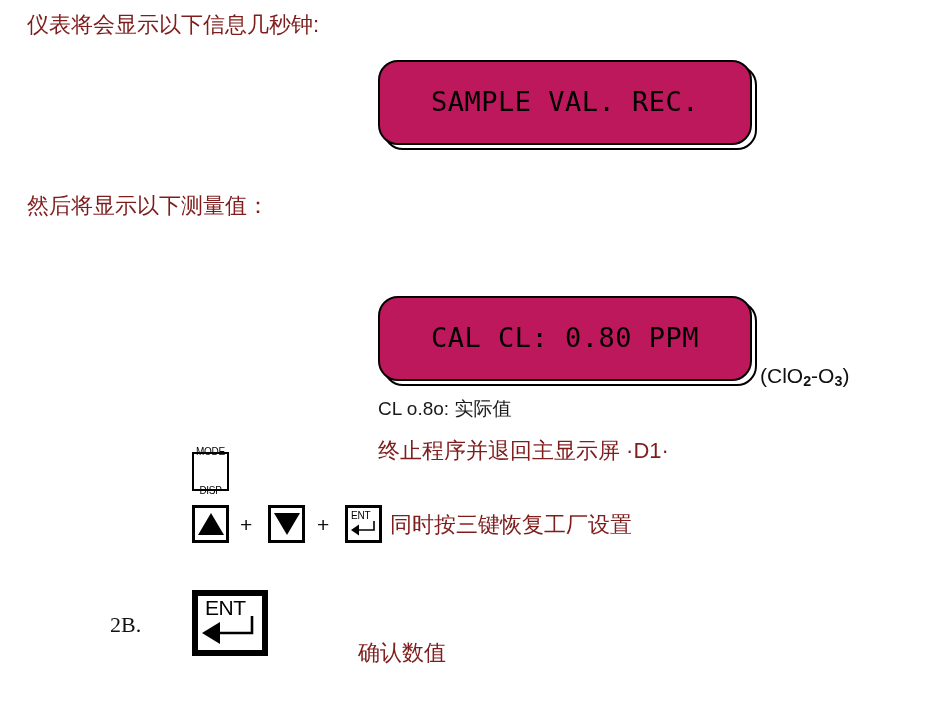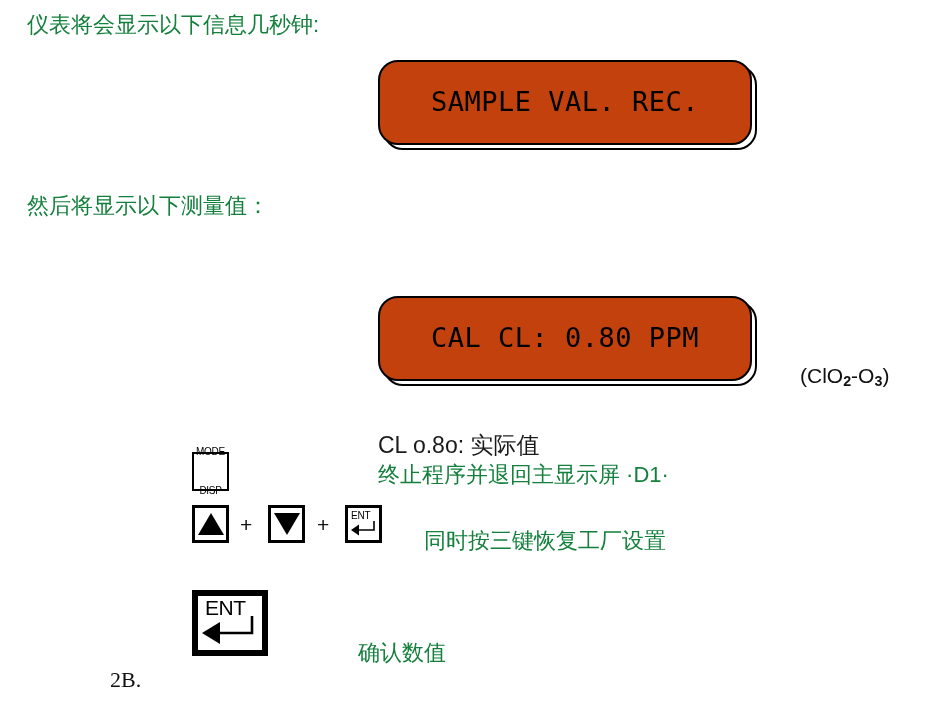--- a/index.html
+++ b/index.html
@@ -16,30 +16,29 @@
     color: #000000;
     -webkit-font-smoothing: antialiased;
   }
   .abs { position: absolute; }
 
   
   .cn {
     font-family: "Liberation Sans", "DejaVu Sans", sans-serif;
     font-size: 22px;
     line-height: 1.2;
-    color: #15803d;
+    color: #7f1d1d;
     white-space: nowrap;
   }
   .cn-small {
     font-family: "Liberation Sans", "DejaVu Sans", sans-serif;
-    font-size: 23px;
+    font-size: 19px;
     line-height: 1.2;
     color: #1a1a1a;
     white-space: nowrap;
-    margin-top: 34px;
   }
 
   
   .lcd-wrap {
     width: 380px;
     height: 92px;
   }
   .lcd-outer {
     position: absolute;
     left: 5px;
@@ -53,21 +52,21 @@
   }
   .lcd-inner {
     position: absolute;
     left: 0px;
     top: 0px;
     width: 374px;
     height: 85px;
     border: 2.5px solid #000;
     border-radius: 20px;
     box-sizing: border-box;
-    background: #c2410c;
+    background: #be185d;
     display: flex;
     align-items: center;
     justify-content: center;
   }
   .lcd-text {
     font-family: "DejaVu Sans Mono", "Liberation Mono", monospace;
     font-size: 27px;
     letter-spacing: 0.5px;
     color: #000;
     white-space: pre;
@@ -200,30 +199,30 @@
 
 <div class="abs cn" style="left:27px; top:193px;text-align:center;">然后将显示以下测量值：</div>
 
 <div class="abs lcd-wrap" style="left:378px; top:273px;margin-top:23px;">
   <div class="lcd-outer"></div>
   <div class="lcd-inner">
     <span class="lcd-text">CAL CL: 0.80 PPM</span>
   </div>
 </div>
 
-<div class="abs formula" style="left:800px; top:364px;text-align:right;"><span>(ClO</span><sub>2</sub><span>-O</span><sub>3</sub><span>)</span></div>
+<div class="abs formula" style="left:760px; top:364px;text-align:right;"><span>(ClO</span><sub>2</sub><span>-O</span><sub>3</sub><span>)</span></div>
 
 <div class="abs cn-small" style="left:378px; top:398px;">CL o.8o: 实际值</div>
 
 <div class="btn btn-mode">
   <span>MODE</span>
   <span>DISP</span>
 </div>
 
-<div class="abs cn" style="left:378px; top:462px;">终止程序并退回主显示屏 ·D1·</div>
+<div class="abs cn" style="left:378px; top:438px;">终止程序并退回主显示屏 ·D1·</div>
 
 <div class="btn btn-up">
   <span class="tri-up"></span>
 </div>
 
 <div class="plus" style="left:240px; top:513px;">+</div>
 
 <div class="btn btn-down">
   <span class="tri-down"></span>
 </div>
@@ -233,23 +232,23 @@
 <div class="btn btn-ent-small">
   <span class="ent-small-glyph">
     <span class="lbl">ENT</span>
     <svg width="27" height="15" viewBox="0 0 27 15">
       <path d="M24 0 L24 9 L8 9" stroke="#000" stroke-width="1.6" fill="none"></path>
       <path d="M9 3.5 L9 14.5 L1 9 Z" fill="#000"></path>
     </svg>
   </span>
 </div>
 
-<div class="abs cn" style="left:390px; top:528px;margin-left:34px;">同时按三键恢复工厂设置</div>
-
-<div class="abs step-num" style="left:110px; top:667px;">2B.</div>
+<div class="abs cn" style="left:390px; top:512px;">同时按三键恢复工厂设置</div>
+
+<div class="abs step-num" style="left:110px; top:612px;">2B.</div>
 
 <div class="btn btn-ent-large">
   <span class="ent-large-glyph">
     <span class="lbl">ENT</span>
     <svg width="60" height="32" viewBox="0 0 60 32">
       <path d="M52 0 L52 17 L18 17" stroke="#000" stroke-width="2.6" fill="none"></path>
       <path d="M20 6 L20 28 L2 17 Z" fill="#000"></path>
     </svg>
   </span>
 </div>

